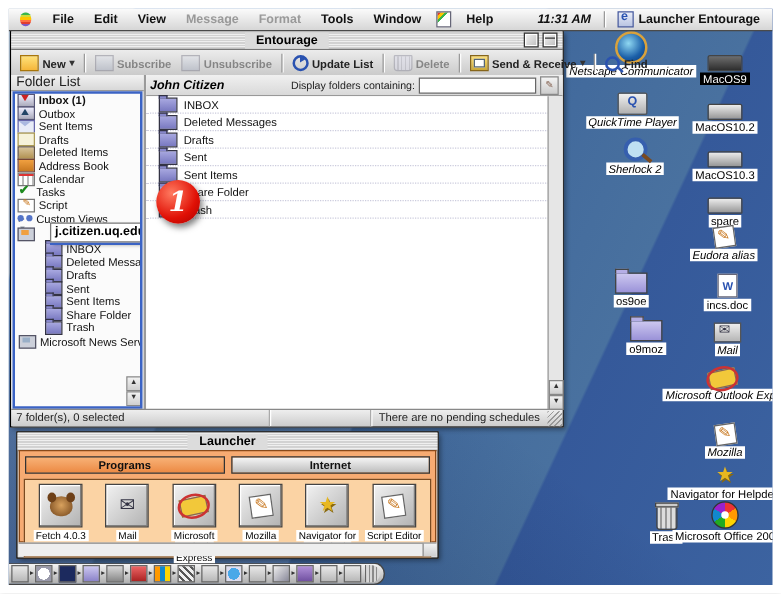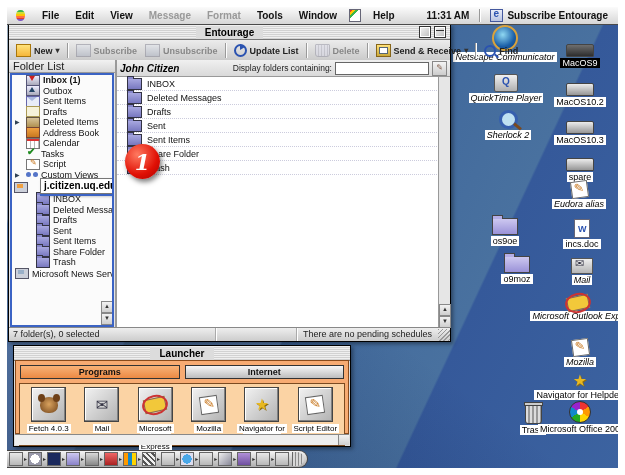--- a/index.html
+++ b/index.html
@@ -17,21 +17,21 @@
     background:linear-gradient(#fbfbfb,#d6d6d6);border-bottom:1px solid #4a4a4a;
     display:flex;align-items:center;font-size:10px;font-weight:bold;color:#111;}
   .mi{padding:0 8px;line-height:17px;}
   .mi.dis{color:#999;}
   .apple{padding:0 9px;display:flex;align-items:center;}
   .apple-ic{width:9px;height:11px;border-radius:45% 45% 48% 48%;
     background:linear-gradient(#3bb54a 0 18%,#cddc39 18% 36%,#ffc400 36% 54%,#ff7043 54% 70%,#e23d2e 70% 85%,#7e57c2 85% 100%);}
   .menu-extra{width:10px;height:11px;background:#fff;border:1px solid #667;margin:0 4px;
     background-image:linear-gradient(135deg,#e23d2e 0 2px,#ffc400 2px 4px,#3bb54a 4px 6px,transparent 6px);}
   .mb-right{margin-left:auto;display:flex;align-items:center;height:100%;}
-  .clock{padding:0 8px;}
+  .clock{padding:0 8px;font-style:italic;}
   .mb-sep{width:1px;height:13px;background:#999;box-shadow:1px 0 0 #fff;margin:0 2px;}
   .appic{width:11px;height:11px;margin:0 4px 0 8px;background:linear-gradient(#e8ecf8,#b9c4e2);
     border:1px solid #44589e;position:relative;}
   .appic::after{content:"e";position:absolute;left:2px;top:-2px;color:#2a52b0;font-size:10px;font-weight:bold;}
   .appname{padding-right:10px;}
 
   
   .win{position:absolute;background:#dcdcdc;border:1px solid #000;box-shadow:2px 2px 4px rgba(0,0,0,.4);}
   .tbar{height:14px;background:repeating-linear-gradient(to bottom,#efefef 0 1px,#d2d2d2 1px 2px);
     border-bottom:1px solid #777;display:flex;align-items:center;justify-content:center;position:relative;}
@@ -60,21 +60,21 @@
   .ti-find{width:8px;height:8px;border:2px solid #2a52b0;border-radius:50%;}
   .ti-find::after{content:"";position:absolute;left:8px;top:8px;width:5px;height:2px;background:#2a52b0;transform:rotate(45deg);}
 
   .entbody{position:absolute;left:0;top:35px;right:0;bottom:13px;display:flex;background:#d4d4d4;}
   
   .fpanel{width:106px;border-right:2px solid #9a9a9a;position:relative;background:#e4e4e4;}
   .fhead{height:12px;line-height:12px;font-size:11px;padding-left:4px;color:#222;
     background:linear-gradient(#f2f2f2,#d8d8d8);border-bottom:1px solid #999;}
   .flist{position:absolute;left:1px;right:1px;top:13px;bottom:1px;border:2px solid #3b63c4;
     background:#fbfbfb;overflow:hidden;}
-  .frow{display:flex;align-items:center;height:10.5px;padding-left:14px;font-size:9px;color:#111;position:relative;}
+  .frow{display:flex;align-items:center;height:10.5px;padding-left:2px;font-size:9px;color:#111;position:relative;}
   .frow .flab{white-space:nowrap;overflow:hidden;line-height:10px;}
   .frow .b{font-weight:bold;}
   .sub{padding-left:24px;}
   .acct{padding-left:2px;height:14px;}
   .newsrow{padding-left:3px;height:12px;}
   .disc{position:absolute;left:3px;top:1px;width:8px;height:8px;}
   .disc::after{content:"▶";font-size:6px;color:#345;position:absolute;left:0;top:0;}
   .disc.open::after{content:"▼";}
   .editbox{position:absolute;left:28px;top:103px;width:100px;height:14px;z-index:4;background:#fff;
     border:1px solid #777;box-shadow:0 2px 0 #3b63c4,2px 2px 3px rgba(0,0,0,.35);
@@ -245,21 +245,21 @@
     <span class="mi dis">Message</span>
     <span class="mi dis">Format</span>
     <span class="mi">Tools</span>
     <span class="mi">Window</span>
     <span class="menu-extra"></span>
     <span class="mi">Help</span>
     <div class="mb-right">
       <span class="clock">11:31 AM</span>
       <div class="mb-sep"></div>
       <span class="appic"></span>
-      <span class="appname">Subscribe Entourage</span>
+      <span class="appname">Launcher Entourage</span>
     </div>
   </div>
 
   <div class="win ent">
     <div class="tbar">
       <span class="ttl">Entourage</span>
       <div class="widgets">
         <div class="wbox"></div>
         <div class="wbox collapse"></div>
       </div>

